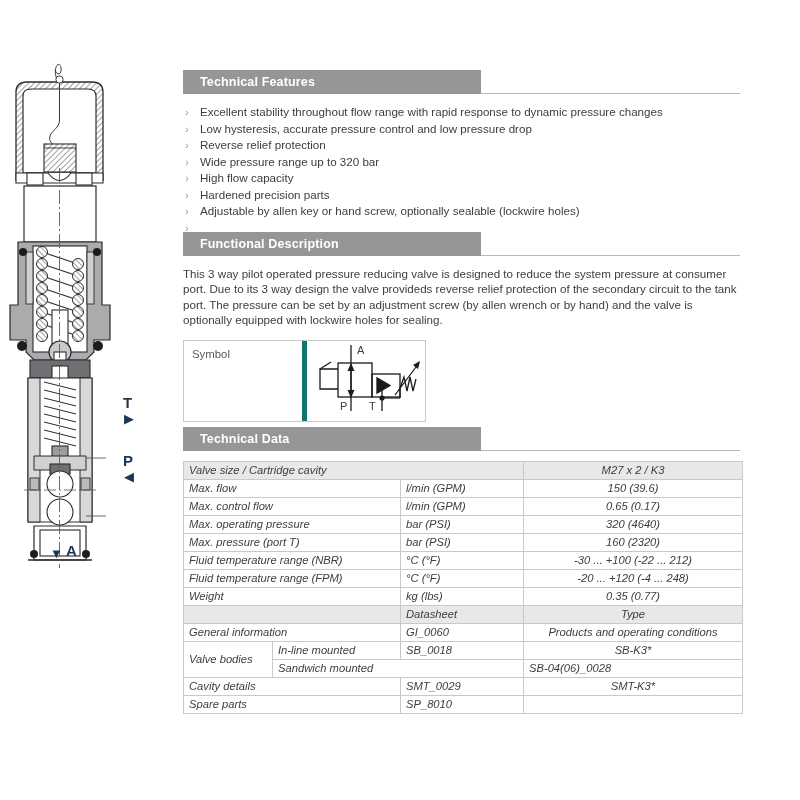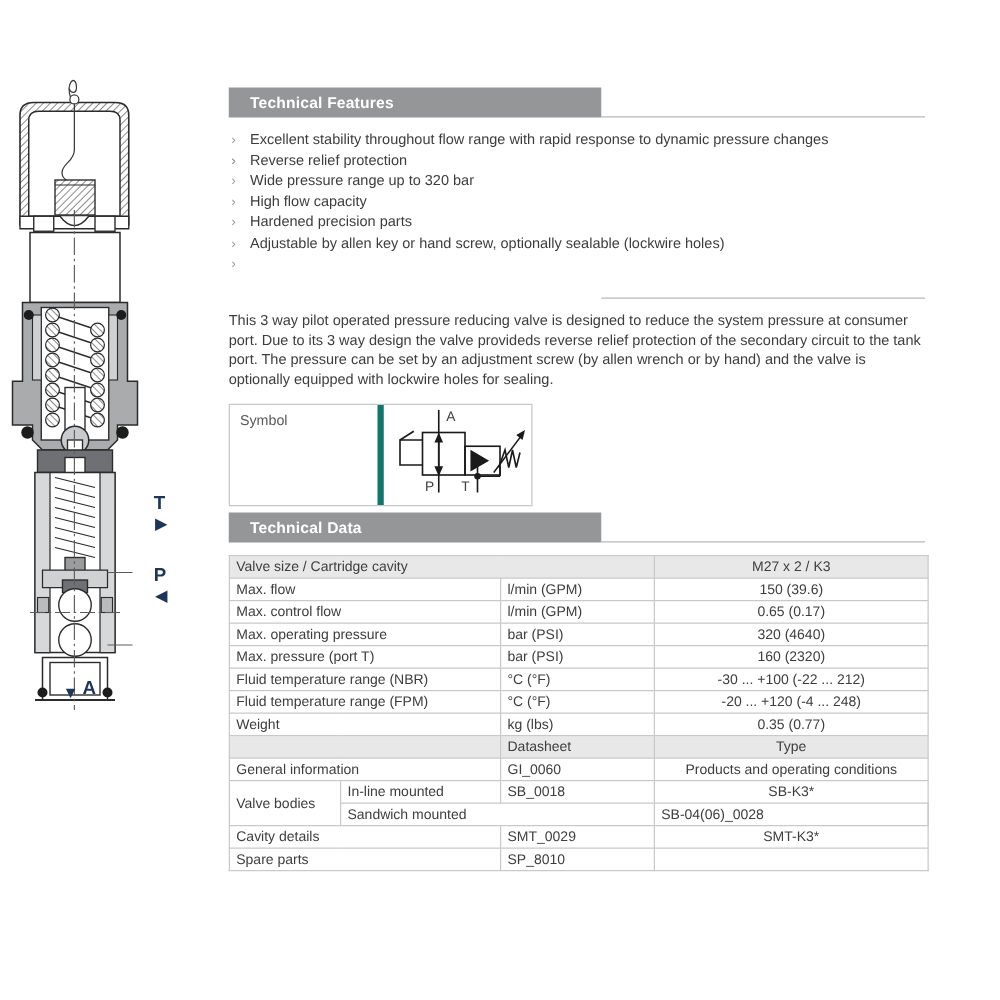--- a/index.html
+++ b/index.html
@@ -125,20 +125,21 @@
     position: relative;
   }
 
   
   #tech-data-head { margin-top: 5px; }
   table.tdata {
     margin-top: 10px;
     border-collapse: collapse;
     width: 559px;
     table-layout: fixed;
+    font-style: italic;
   }
   table.tdata td {
     border: 1px solid #c9c9c9;
     font-size: 11.2px;
     height: 17px;
     padding: 0 0 0 5px;
     color: #3d3d3d;
     vertical-align: middle;
     white-space: nowrap;
     overflow: hidden;
@@ -282,30 +283,33 @@
 
   <div class="section-head" style="margin-top:70px;">
     <div class="bar">
       <span>Technical Features</span>
     </div>
     <div class="rule"></div>
   </div>
 
   <ul id="features-list">
       <li><span class="chev">›</span><span>Excellent stability throughout flow range with rapid response to dynamic pressure changes</span></li>
-      <li><span class="chev">›</span></li>
+      <li><span class="chev">›</span><span>Low hysteresis, accurate pressure control and low pressure drop</span></li>
       <li><span class="chev">›</span><span>Reverse relief protection</span></li>
       <li><span class="chev">›</span><span>Wide pressure range up to 320 bar</span></li>
       <li><span class="chev">›</span><span>High flow capacity</span></li>
       <li><span class="chev">›</span><span>Hardened precision parts</span></li>
       <li><span class="chev">›</span><span>Adjustable by allen key or hand screw, optionally sealable (lockwire holes)</span></li>
       <li><span class="chev">›</span></li>
     </ul>
 
   <div class="section-head" style="margin-top:12px;">
+    <div class="bar">
+      <span>Functional Description</span>
+    </div>
     <div class="rule"></div>
   </div>
 
   <p id="description">This 3 way pilot operated pressure reducing valve is designed to reduce the system pressure at consumer port. Due to its 3 way design the valve provideds reverse relief protection of the secondary circuit to the tank port. The pressure can be set by an adjustment screw (by allen wrench or by hand) and the valve is optionally equipped with lockwire holes for sealing.</p>
 
   <div id="symbol-box">
     <div class="sym-label-cell">Symbol</div>
     <div class="sym-draw-cell">
       <svg width="118" height="80" viewBox="0 0 118 80" xmlns="http://www.w3.org/2000/svg">
         <g stroke="#1a1a1a" fill="none" stroke-width="1.3">

